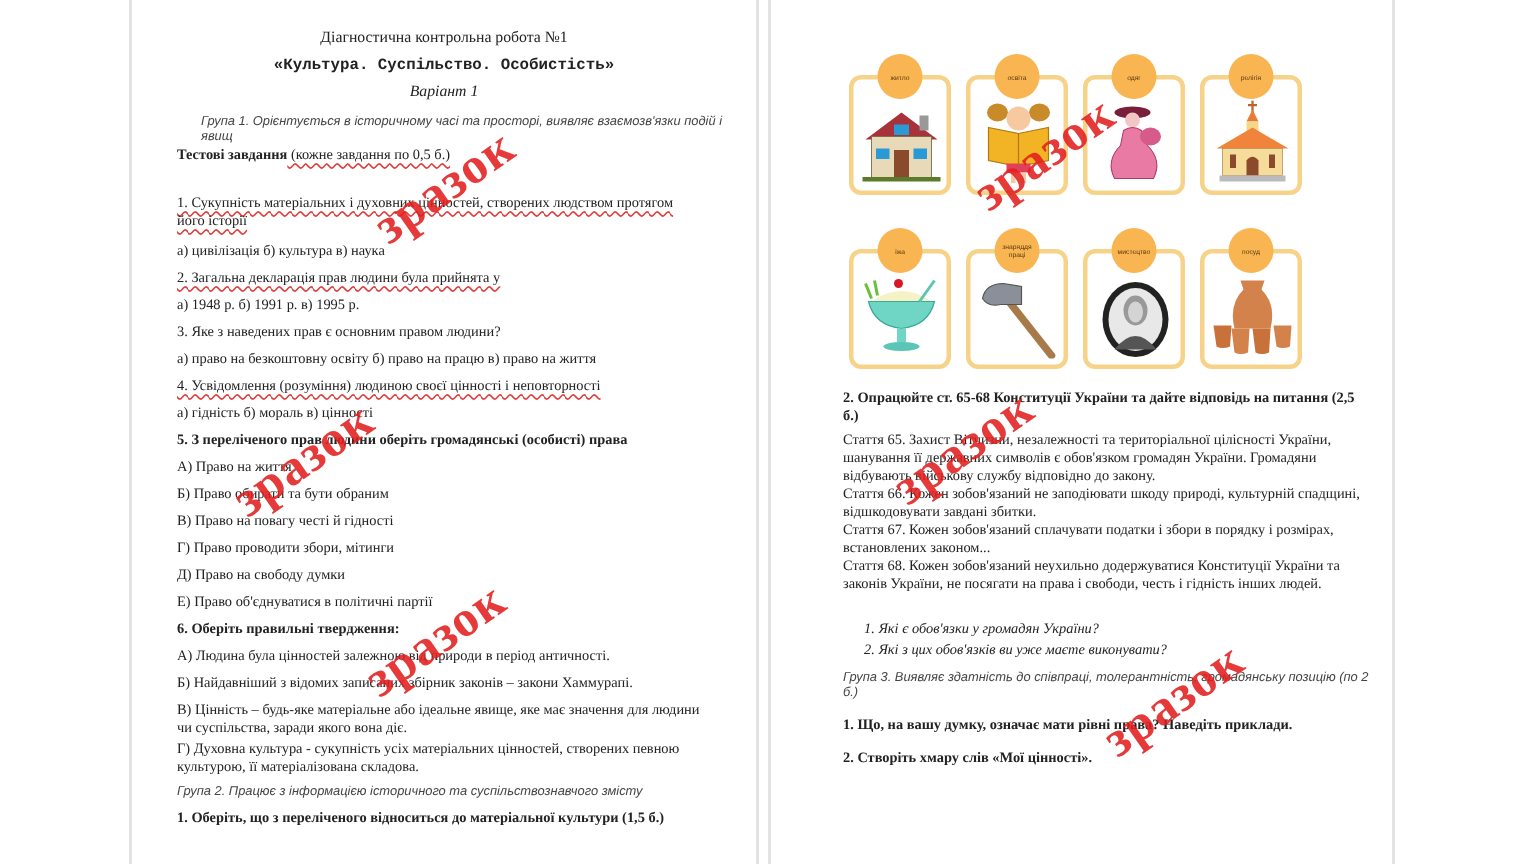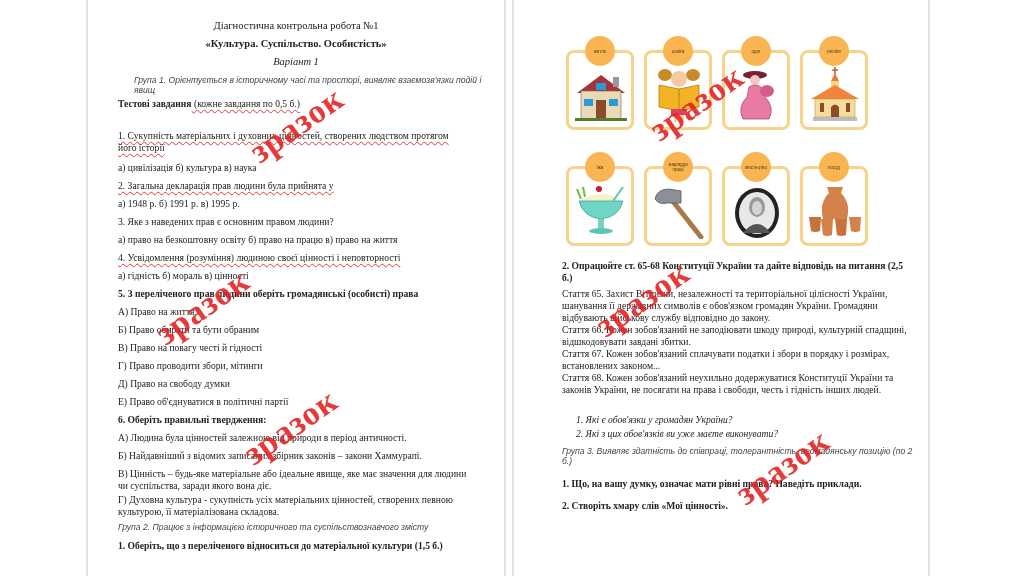--- a/index.html
+++ b/index.html
@@ -39,21 +39,21 @@
     line-height:5px; z-index:2;
   }
   .card svg { position:absolute; left:4px; top:14px; width:56px; height:56px; }
   .qitem { font-family:"Liberation Serif", serif; font-style:italic; font-size:9.6px; }
 </style>
 </head>
 <body>
 
 <div class="page" id="page-left">
   <div class="abs center title" style="left:0;width:416px;top:22px;">Діагностична контрольна робота №1</div>
-  <div class="abs center title bold" style="left:0;width:416px;top:40px;">«Культура. Суспільство. Особистість»</div>
+  <div class="abs center title bold" style="left:0;width:416px;top:40px;font-family:Liberation Mono, monospace;">«Культура. Суспільство. Особистість»</div>
   <div class="abs center title" style="left:0;width:416px;top:58px;font-style:italic;">Варіант 1</div>
 
   <div class="abs group" style="left:30px;top:77px;width:360px;margin-left:16px;">Група 1. Орієнтується в історичному часі та просторі, виявляє взаємозв'язки подій і явищ</div>
 
   <div class="abs line" style="left:30px;top:100px;">
     <b>Тестові завдання</b><span class="spell"> (кожне завдання по 0,5 б.)</span>
   </div>
 
   <div class="abs line wrap spell" style="left:30px;top:132px;width:340px;">1. Сукупність матеріальних і духовних цінностей, створених людством протягом його історії</div>
   <div class="abs line" style="left:30px;top:164px;">а) цивілізація  б) культура  в) наука</div>

